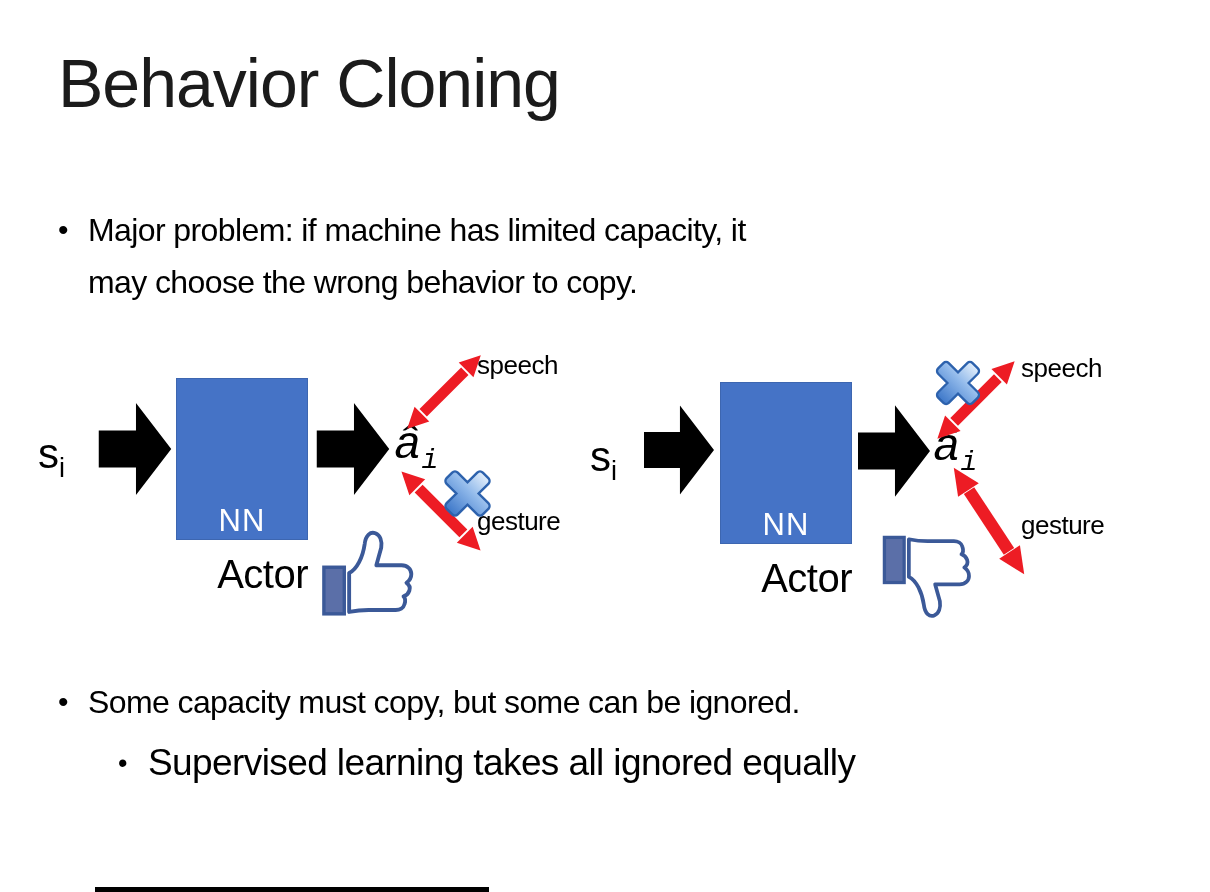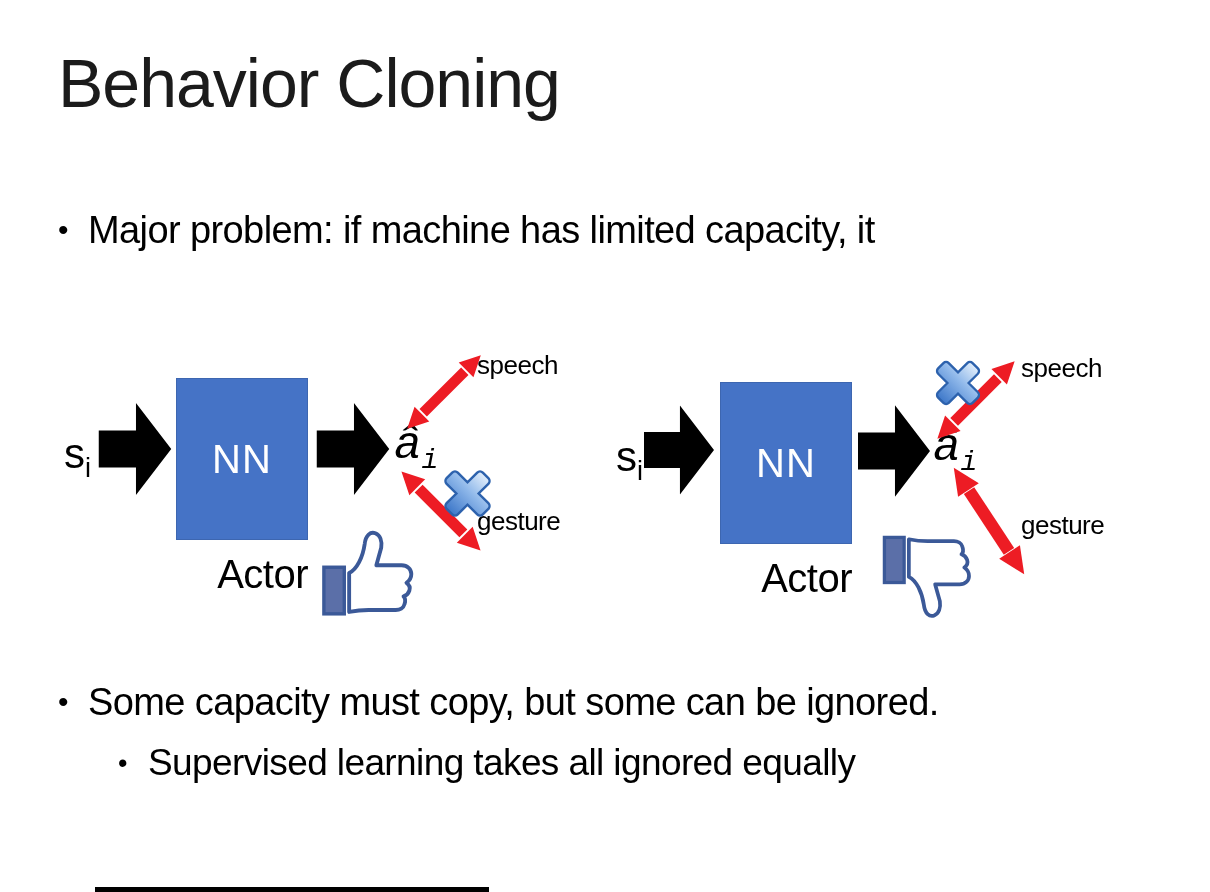--- a/index.html
+++ b/index.html
@@ -12,50 +12,51 @@
   html,body{background:#e9e9e9;}
   .slide{
     position:relative;width:1210px;height:892px;background:var(--background);
     font-family:"Liberation Sans",sans-serif;color:var(--text);overflow:hidden;
   }
   .abs{position:absolute;}
   .title{left:58px;top:44px;font-size:68px;letter-spacing:-1px;color:#1b1b1b;font-weight:400;}
   .bullet-row{display:flex;align-items:flex-start;}
   .dot{width:30px;font-size:30px;line-height:52px;flex:none;}
   .dot.sub{width:30px;font-size:27px;line-height:50px;}
-  .b-text{font-size:38px;line-height:52px;letter-spacing:-0.6px;}
+  .b-text{font-size:32px;line-height:52px;letter-spacing:-0.6px;}
   .b-text.sub{font-size:37px;line-height:50px;}
   .b1{left:58px;top:204px;}
   .b2{left:58px;top:676px;}
   .b3{left:118px;top:738px;}
   .nn-box{width:132px;height:162px;background:var(--nn-box-fill);border:1px solid #3d66b0;
-    display:flex;align-items:center;justify-content:center;
-    color:var(--nn-box-text);font-size:40px;letter-spacing:1px;}
+    display:flex;align-items:flex-end;justify-content:center;
+    color:var(--nn-box-text);font-size:31px;letter-spacing:1px;}
   .nn-left{left:176px;top:378px;}
   .nn-right{left:720px;top:382px;}
-  .state-label{font-size:42px;margin-left:26px;}
+  .state-label{font-size:42px;}
   .state-label sub{font-size:27px;}
   .out-label{font-family:Liberation Mono, monospace;font-style:italic;font-size:46px;}
   .out-label sub{font-size:28px;}
   .actor-label{width:132px;text-align:right;font-size:40px;letter-spacing:-0.5px;}
   .side-label{font-size:26px;letter-spacing:-0.5px;}
   .cutoff-line{background:#000;}
   svg{display:block;}
 </style>
 </head>
 <body>
 
 <div class="slide">
 
   <div class="abs title">Behavior Cloning</div>
 
   <div class="abs b1 bullet-row">
     <div class="dot">•</div>
     <div>
       <div class="b-text">Major problem: if machine has limited capacity, it</div>
+      <div class="b-text">may choose the wrong behavior to copy.</div>
     </div>
   </div>
 
   <div class="abs state-label" style="left:38px;top:430px;">
     <span>s</span><sub>i</sub>
   </div>
 
   <svg class="abs" style="left:98px;top:401px;" width="74" height="96" viewBox="0 0 74 98">
     <polygon points="0,30 38,30 38,2 74,49 38,96 38,68 0,68" fill="var(--block-arrow)"></polygon>
   </svg>

